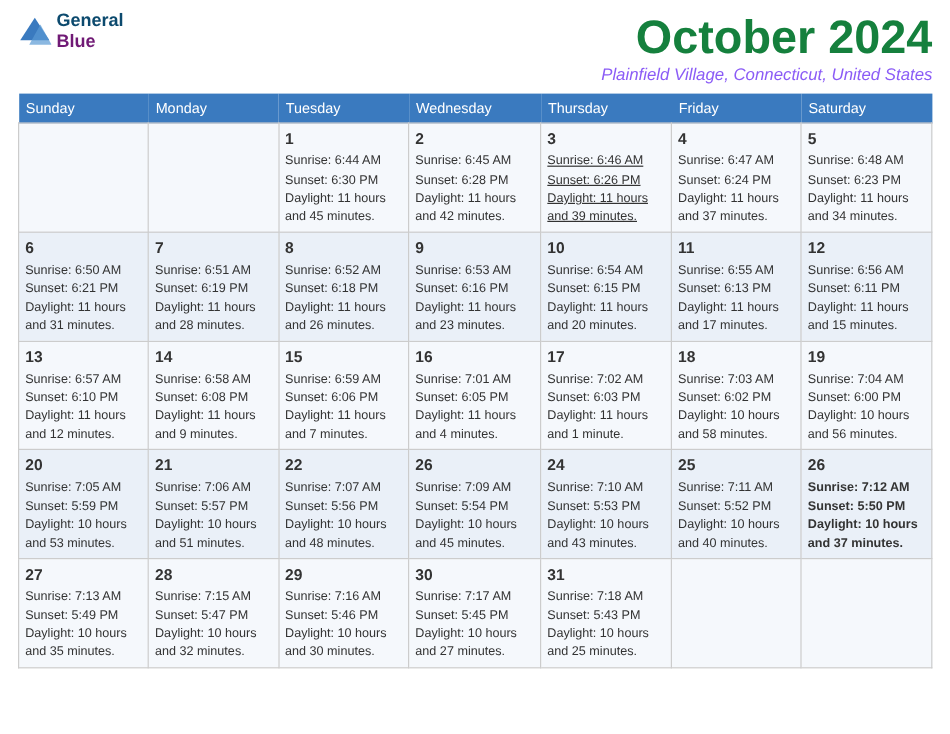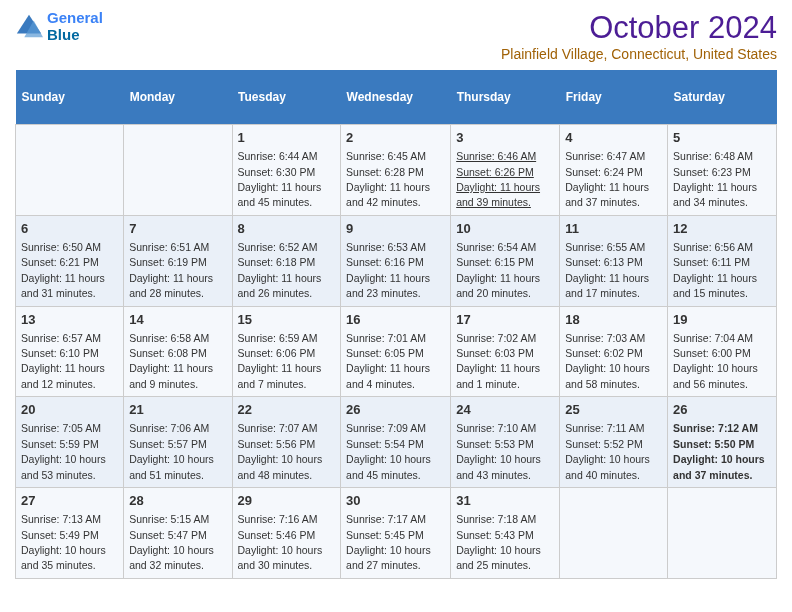--- a/index.html
+++ b/index.html
@@ -22,55 +22,56 @@
       gap: 4px;
     }
     .logo-text {
       display: flex;
       flex-direction: column;
       line-height: 1.1;
     }
     .logo-general {
       font-size: 15px;
       font-weight: bold;
-      color: #3b82f6;
+      color: #0c4a6e;
     }
     .logo-blue {
       font-size: 15px;
       font-weight: bold;
-      color: #0369a1;
+      color: #701a75;
     }
     .logo-icon {
       width: 28px;
       height: 28px;
     }
     .title-block {
       text-align: right;
     }
     .month-title {
-      font-size: 31px;
-      color: #4c1d95;
-      font-weight: 400;
+      font-size: 39px;
+      color: #15803d;
+      font-weight: 700;
     }
     .location-title {
       font-size: 14px;
-      color: #a16207;
+      color: #8b5cf6;
+      font-style: italic;
     }
     table {
       width: 100%;
       border-collapse: collapse;
       font-size: 11px;
     }
     thead tr th {
       background-color: #3a7abf;
       color: #fff;
       text-align: left;
-      padding: 20px 6px;
+      padding: 5px 6px;
       font-size: 12px;
-      font-weight: bold;
+      font-weight: normal;
     }
     tbody tr td {
       border: 1px solid #ccc;
       vertical-align: top;
       padding: 4px 5px;
       width: 113px;
       min-height: 70px;
       color: #333;
       line-height: 1.4;
     }
@@ -209,21 +210,21 @@
 Sunset: 5:52 PM
 Daylight: 10 hours and 40 minutes.</span></td>
         <td><span class="day-number">26</span><span class="day-info" style="white-space: pre-line; font-weight: bold;">Sunrise: 7:12 AM
 Sunset: 5:50 PM
 Daylight: 10 hours and 37 minutes.</span></td>
       </tr>
       <tr>
         <td><span class="day-number">27</span><span class="day-info" style="white-space: pre-line;">Sunrise: 7:13 AM
 Sunset: 5:49 PM
 Daylight: 10 hours and 35 minutes.</span></td>
-        <td><span class="day-number">28</span><span class="day-info" style="white-space: pre-line;">Sunrise: 5:15 AM
+        <td><span class="day-number">28</span><span class="day-info" style="white-space: pre-line;">Sunrise: 7:15 AM
 Sunset: 5:47 PM
 Daylight: 10 hours and 32 minutes.</span></td>
         <td><span class="day-number">29</span><span class="day-info" style="white-space: pre-line;">Sunrise: 7:16 AM
 Sunset: 5:46 PM
 Daylight: 10 hours and 30 minutes.</span></td>
         <td><span class="day-number">30</span><span class="day-info" style="white-space: pre-line;">Sunrise: 7:17 AM
 Sunset: 5:45 PM
 Daylight: 10 hours and 27 minutes.</span></td>
         <td><span class="day-number">31</span><span class="day-info" style="white-space: pre-line;">Sunrise: 7:18 AM
 Sunset: 5:43 PM

